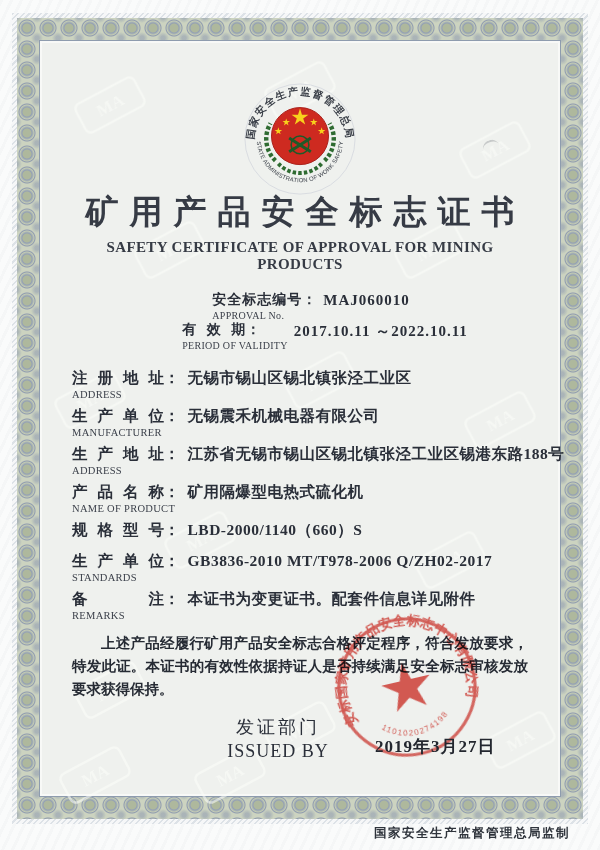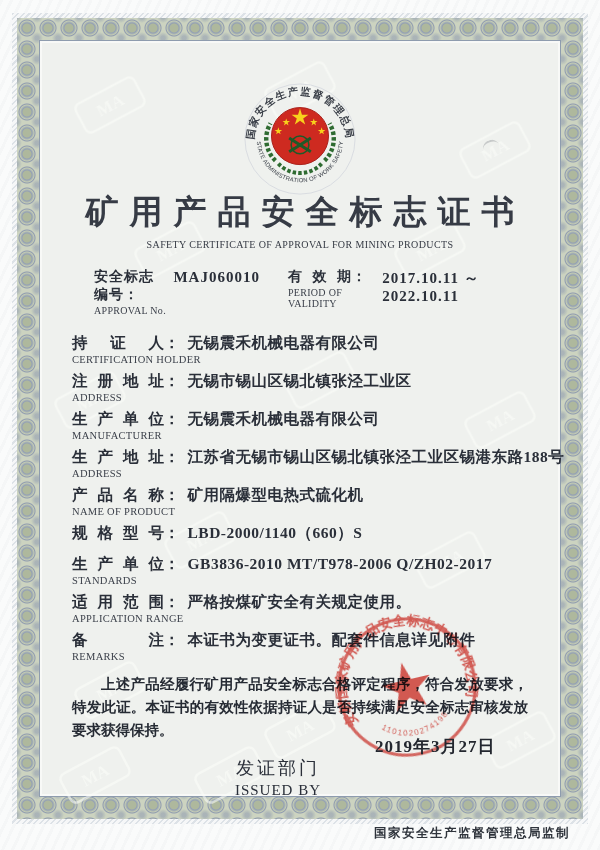--- a/index.html
+++ b/index.html
@@ -46,23 +46,23 @@
   }
   .emblem-wrap{text-align:center;margin-top:42px;height:102px;}
   .title{
     margin-top:6px;text-align:center;
     font-size:33px;font-weight:bold;color:#363b45;
     letter-spacing:11px;text-indent:11px;
     font-family:"Liberation Serif","DejaVu Serif",serif;
   }
   .subtitle{
     margin-top:4px;text-align:center;
-    font-size:10px;font-weight:normal;color:#363b45;letter-spacing:.4px;
-  }
-  .row-approval{display:flex;margin-top:18px;padding-left:22px;align-items:flex-start;}
+    font-size:15px;font-weight:bold;color:#363b45;letter-spacing:.4px;
+  }
+  .row-approval{display:flex;margin-top:18px;padding-left:22px;align-items:center;flex-direction:column;}
   .row-approval .blk{display:flex;align-items:flex-start;}
   .sm-cn{font-size:14px;font-weight:bold;letter-spacing:1px;}
   .sm-en{font-size:10px;color:#3c414b;margin-top:1px;letter-spacing:.3px;}
   .just{display:inline-block;text-align:justify;text-align-last:justify;}
   .w64{width:64px;}
   .colon{font-weight:bold;}
   .apr-value{font-size:15px;font-weight:bold;letter-spacing:1px;margin-left:6px;padding-top:1px;}
   .val-gap{margin-left:28px;}
   .fields{margin-top:16px;}
   .field-row{margin-bottom:4px;}
@@ -72,21 +72,21 @@
   .f-value{margin-left:8px;letter-spacing:.5px;}
   .en-label{font-size:10.5px;color:#3c414b;line-height:13px;letter-spacing:.3px;font-weight:normal;}
   .statement{
     margin-top:10px;font-size:14.5px;font-weight:600;line-height:23px;
     text-indent:2em;color:#262b34;text-align:justify;
   }
   .issued{
     margin-top:14px;text-align:center;transform:translateX(-22px);
   }
   .issued-cn{font-size:18px;font-weight:normal;letter-spacing:3px;}
-  .issued-en{font-size:15px;letter-spacing:1px;margin-top:2px;}
+  .issued-en{font-size:18px;letter-spacing:1px;margin-top:2px;}
   .date{
     position:absolute;left:375px;top:735px;
     font-size:17px;font-weight:bold;color:#23272f;letter-spacing:1px;
   }
   .stamp{
     position:absolute;left:332px;top:612px;width:150px;height:150px;
     transform:rotate(-13deg);
     mix-blend-mode:multiply;opacity:.92;
   }
   .footer{
@@ -183,24 +183,20 @@
         <div>
           <div class="sm-cn"><span class="just w64">有效期</span><span class="colon">：</span></div>
           <div class="sm-en">PERIOD OF VALIDITY</div>
         </div>
         <div class="apr-value">2017.10.11 ～2022.10.11</div>
       </div>
     </div>
 
     <div class="fields">
       <div class="field-row">
-        <div class="f-line"><span class="just cn-label">持证人</span><span class="colon">：</span><span class="f-value">无锡震禾机械电器有限公司</span></div>
-        <div class="en-label">CERTIFICATION HOLDER</div>
-      </div>
-      <div class="field-row">
         <div class="f-line"><span class="just cn-label">注册地址</span><span class="colon">：</span><span class="f-value">无锡市锡山区锡北镇张泾工业区</span></div>
         <div class="en-label">ADDRESS</div>
       </div>
       <div class="field-row">
         <div class="f-line"><span class="just cn-label">生产单位</span><span class="colon">：</span><span class="f-value">无锡震禾机械电器有限公司</span></div>
         <div class="en-label">MANUFACTURER</div>
       </div>
       <div class="field-row">
         <div class="f-line"><span class="just cn-label">生产地址</span><span class="colon">：</span><span class="f-value">江苏省无锡市锡山区锡北镇张泾工业区锡港东路188号</span></div>
         <div class="en-label">ADDRESS</div>
@@ -208,24 +204,20 @@
       <div class="field-row">
         <div class="f-line"><span class="just cn-label">产品名称</span><span class="colon">：</span><span class="f-value">矿用隔爆型电热式硫化机</span></div>
         <div class="en-label">NAME OF PRODUCT</div>
       </div>
       <div class="field-row">
         <div class="f-line"><span class="just cn-label">规格型号</span><span class="colon">：</span><span class="f-value">LBD-2000/1140（660）S</span></div>
       </div>
       <div class="field-row gap-top">
         <div class="f-line"><span class="just cn-label">生产单位</span><span class="colon">：</span><span class="f-value">GB3836-2010 MT/T978-2006 Q/ZH02-2017</span></div>
         <div class="en-label">STANDARDS</div>
-      </div>
-      <div class="field-row">
-        <div class="f-line"><span class="just cn-label">适用范围</span><span class="colon">：</span><span class="f-value">严格按煤矿安全有关规定使用。</span></div>
-        <div class="en-label">APPLICATION RANGE</div>
       </div>
       <div class="field-row">
         <div class="f-line"><span class="just cn-label">备注</span><span class="colon">：</span><span class="f-value">本证书为变更证书。配套件信息详见附件</span></div>
         <div class="en-label">REMARKS</div>
       </div>
     </div>
 
     <div class="statement">上述产品经履行矿用产品安全标志合格评定程序，符合发放要求，特发此证。本证书的有效性依据持证人是否持续满足安全标志审核发放要求获得保持。</div>
 
     <div class="issued">

